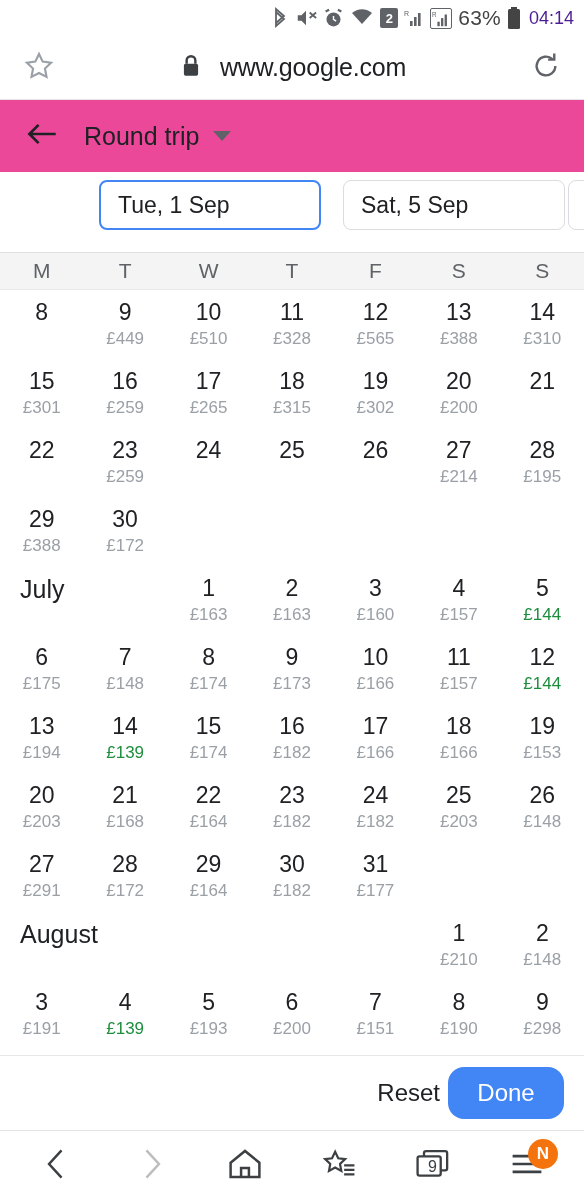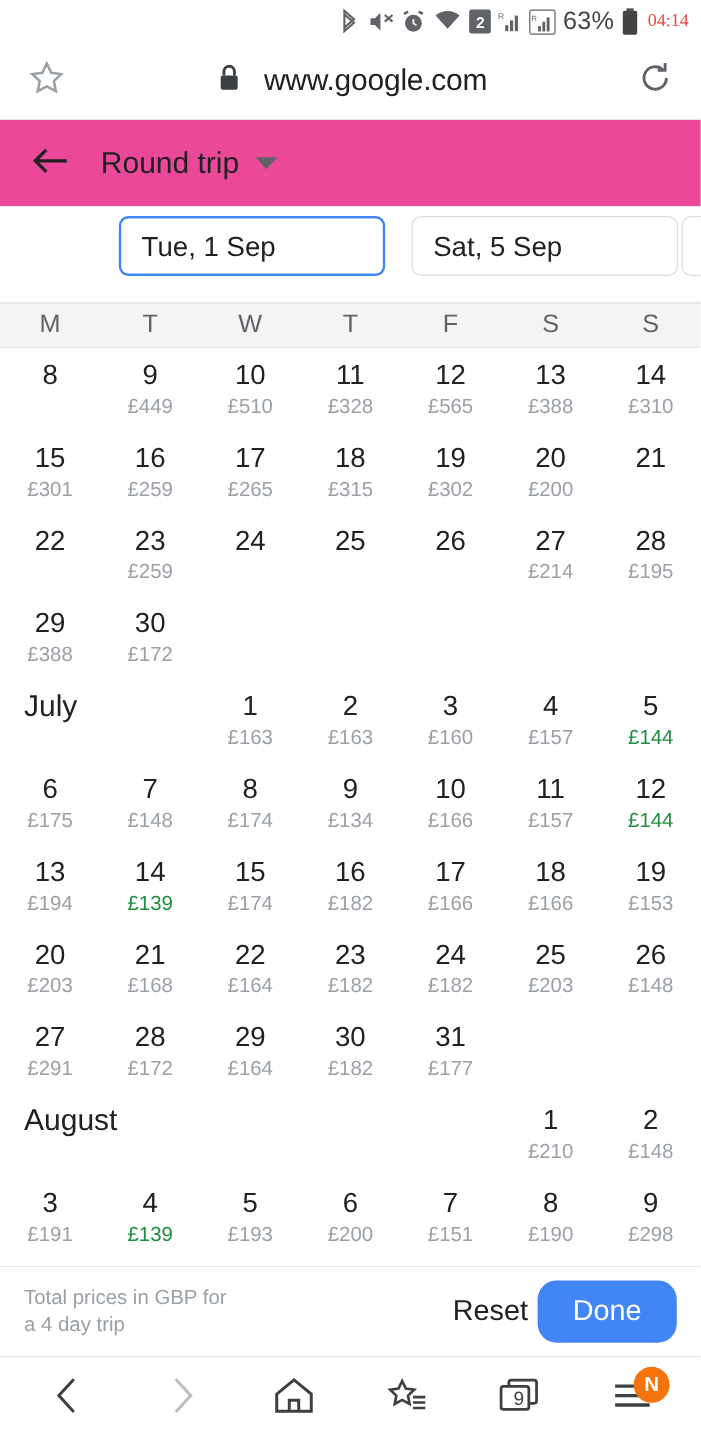--- a/index.html
+++ b/index.html
@@ -14,21 +14,21 @@
 
   
   .statusbar{
     height:36px; width:100%;
     display:flex; align-items:center; justify-content:flex-end;
     padding-right:10px; gap:6px;
     color:#5f6368; font-size:20px;
   }
   .sb-ic{ display:inline-flex; align-items:center; justify-content:center; }
   .sb-text{ font-size:21px; color:#444; letter-spacing:.2px; }
-  .sb-time{ font-size:15px; color:#ef4444; margin-left:2px;font-family:Liberation Serif, serif; }
+  .sb-time{ font-size:18px; color:#4c1d95; margin-left:2px; }
   .boxnum{
     display:inline-flex;align-items:center;justify-content:center;
     width:18px;height:20px;background:#5f6368;color:#fff;
     font-size:13px;border-radius:2px;font-weight:bold;
   }
   .sigbox{ border:1.5px solid #5f6368; border-radius:2px; padding:1px 1px 0 1px; display:inline-flex; }
 
   
   .urlbar{
     height:64px; width:100%;
@@ -371,21 +371,21 @@
         <div class="cell">
           <span class="d">7</span>
           <span class="p">£148</span>
         </div>
         <div class="cell">
           <span class="d">8</span>
           <span class="p">£174</span>
         </div>
         <div class="cell">
           <span class="d">9</span>
-          <span class="p">£134</span>
+          <span class="p">£173</span>
         </div>
         <div class="cell">
           <span class="d">10</span>
           <span class="p">£166</span>
         </div>
         <div class="cell">
           <span class="d">11</span>
           <span class="p">£157</span>
         </div>
         <div class="cell">
@@ -528,24 +528,20 @@
         </div>
         <div class="cell">
           <span class="d">9</span>
           <span class="p">£298</span>
         </div>
       </div>
     </div>
 </div>
 
 <div class="calfooter">
-  <div class="foot-note">
-    <span>Total prices in GBP for</span><br>
-    <span>a 4 day trip</span>
-  </div>
   <div class="foot-actions">
     <button class="reset-btn">Reset</button>
     <button class="done-btn">Done</button>
   </div>
 </div>
 
 <div class="bottomnav">
   <div class="navbtn">
     <span>
       <svg width="30" height="34" viewBox="0 0 24 30">

